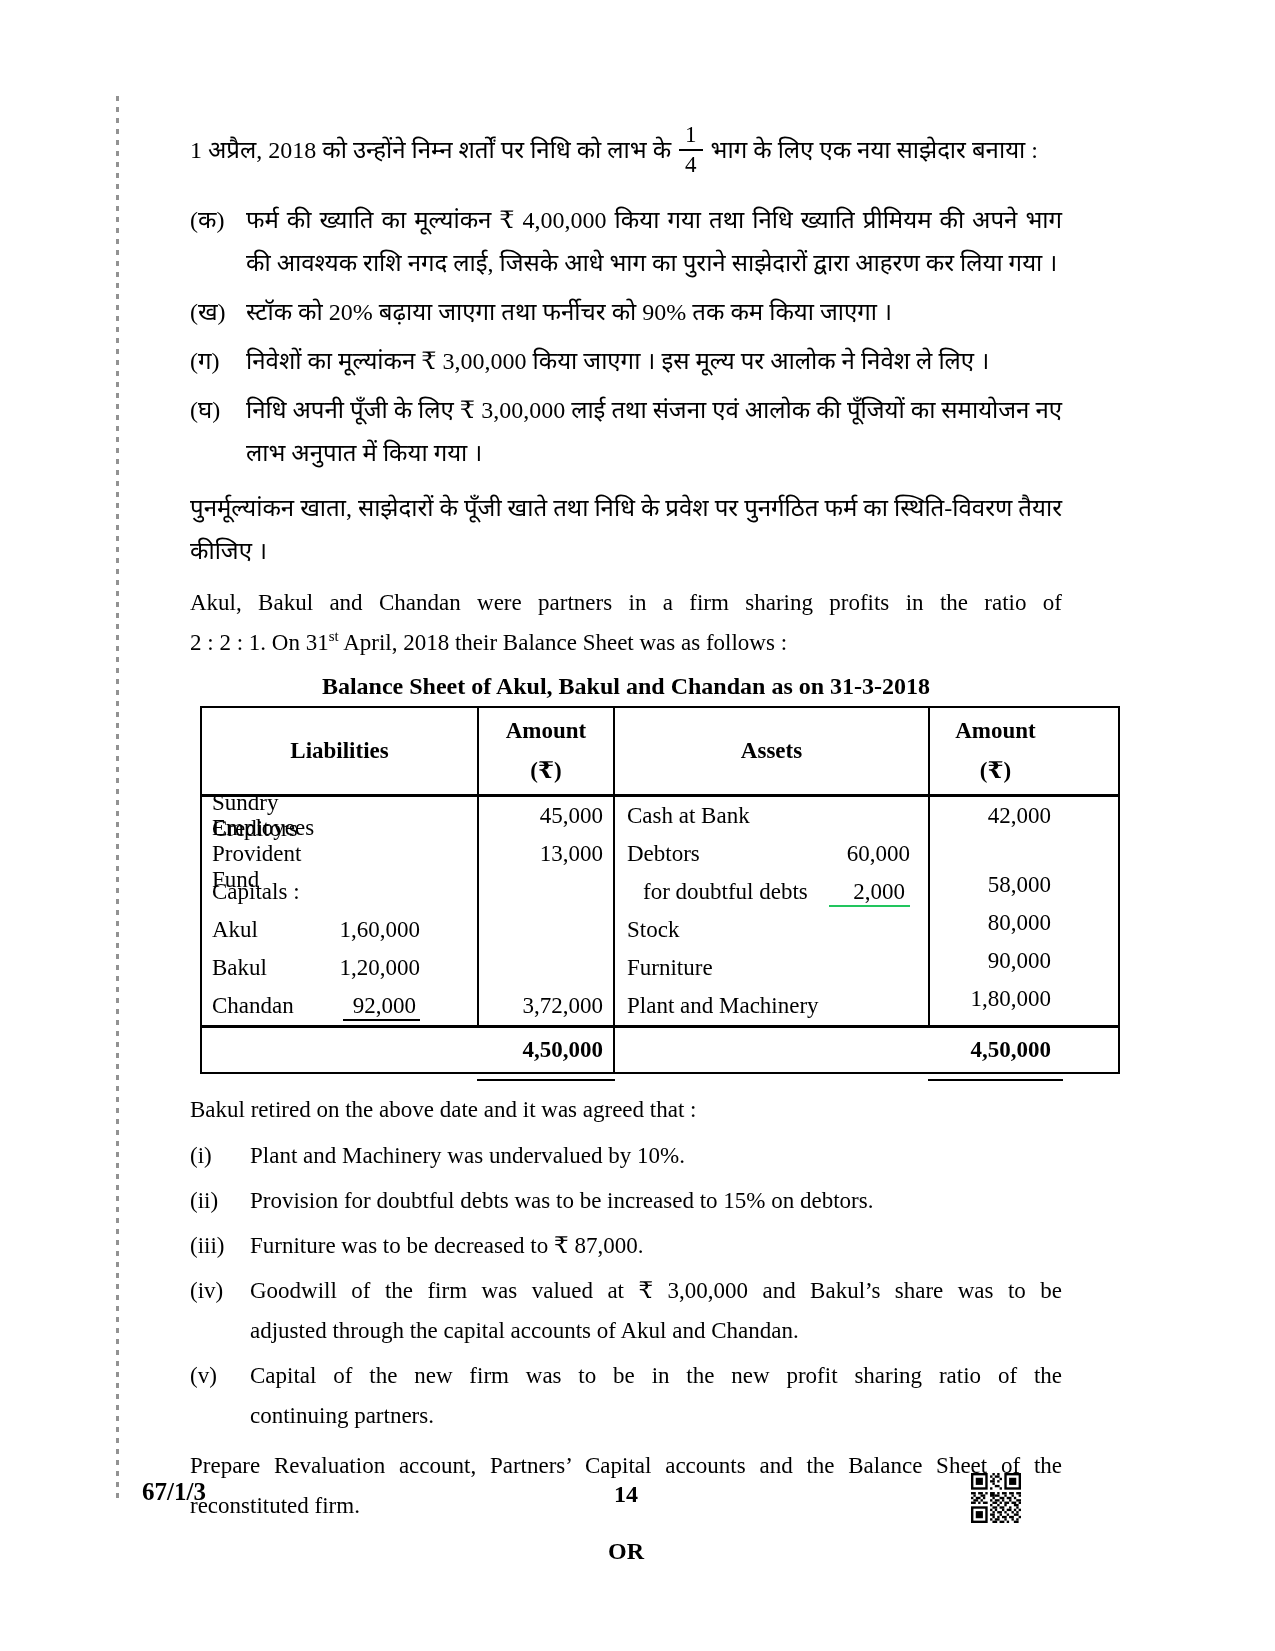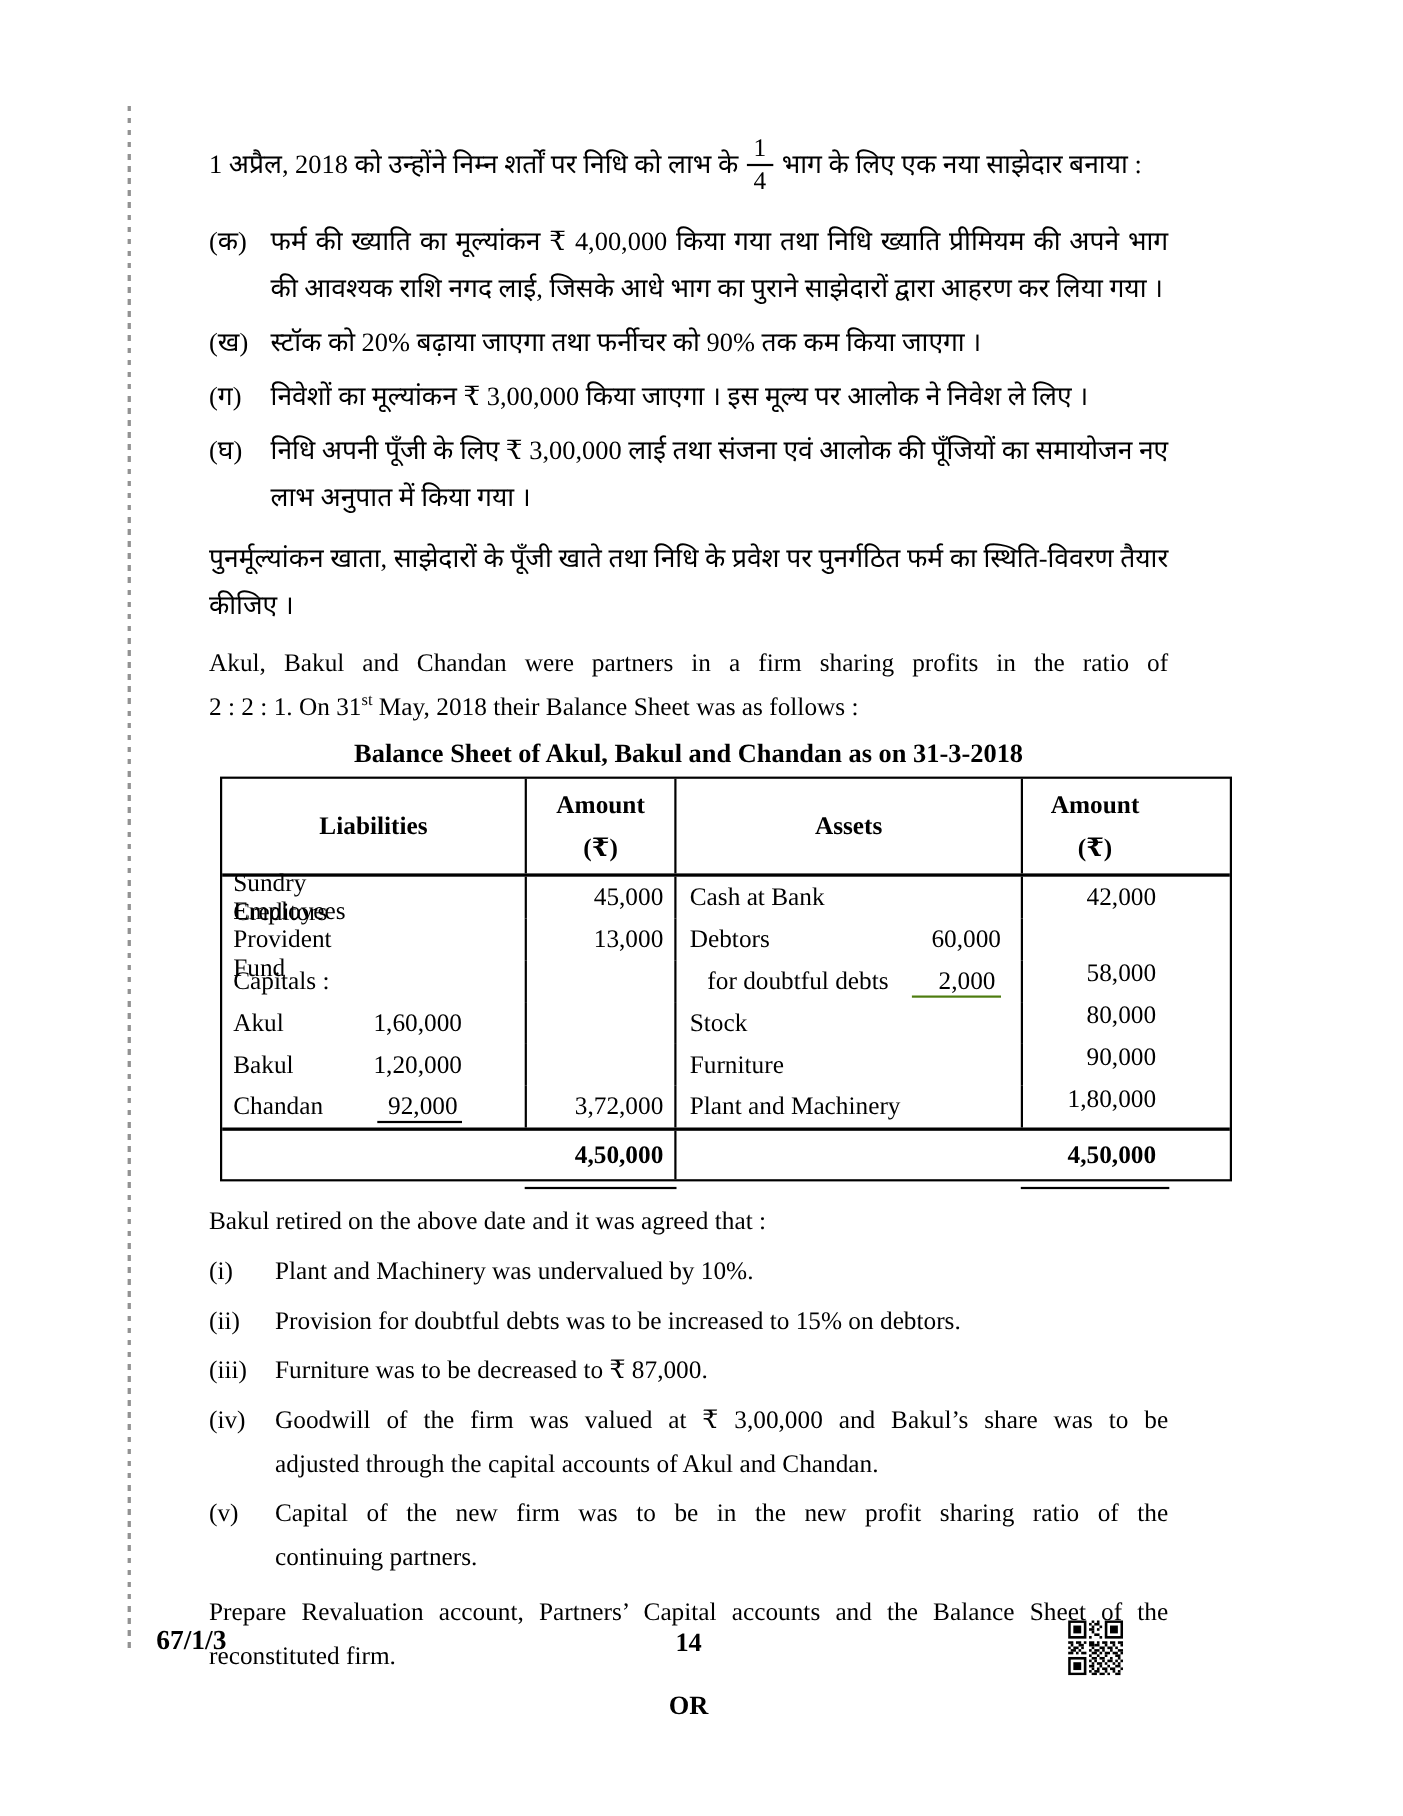--- a/index.html
+++ b/index.html
@@ -53,21 +53,21 @@
   .thead .c2,.thead .c4{display:flex;flex-direction:column;align-items:center;justify-content:center;gap:12px;}
   .tbody .r{display:flex;height:38px;align-items:center;}
   .tbody .c1{display:flex;align-items:center;height:100%;}
   .tbody .c3{display:flex;align-items:center;height:100%;}
   .tbody .c2,.tbody .c4{text-align:right;height:100%;display:flex;align-items:center;justify-content:flex-end;padding-right:10px;}
   .lname{padding-left:10px;width:122px;box-sizing:border-box;}
   .lsub{width:96px;text-align:right;}
   .aname{padding-left:12px;}
   .ind{padding-left:28px;}
   .asub{margin-left:auto;padding-right:18px;}
-  .ul{border-bottom:2px solid #4d7c0f;padding:0 5px 1px 24px;}
+  .ul{border-bottom:2px solid #22c55e;padding:0 5px 1px 24px;}
   .ul2{border-bottom:2px solid #000;padding:0 4px 1px 10px;}
   .hi{transform:translateY(-7px);}
   .ttl{display:flex;border-top:3px solid #000;height:44px;align-items:center;font-weight:700;}
   .ttl .c2,.ttl .c4{text-align:right;height:100%;display:flex;align-items:center;justify-content:flex-end;padding-right:10px;position:relative;}
   .ttl .c2::after,.ttl .c4::after{
     content:"";position:absolute;left:-2px;right:-2px;bottom:-9px;height:2px;background:#000;
   }
 
   
   .or-label{text-align:center;font-weight:700;font-size:24px;margin-top:12px;}
@@ -115,21 +115,21 @@
       </span>
     </div>
 
     <div class="h h-para">
       <span class="jl" style="display:block">पुनर्मूल्यांकन खाता, साझेदारों के पूँजी खाते तथा निधि के प्रवेश पर पुनर्गठित फर्म का स्थिति-विवरण तैयार</span>
       <span style="display:block">कीजिए ।</span>
     </div>
 
     <div class="e e-para">
       <span class="jl" style="display:block">Akul, Bakul and Chandan were partners in a firm sharing profits in the ratio of</span>
-      <span style="display:block"><span>2 : 2 : 1. On 31</span><sup>st</sup><span> May, 2018 their Balance Sheet was as follows :</span></span>
+      <span style="display:block"><span>2 : 2 : 1. On 31</span><sup>st</sup><span> April, 2018 their Balance Sheet was as follows :</span></span>
     </div>
 
     <div class="bs-title">Balance Sheet of Akul, Bakul and Chandan as on 31-3-2018</div>
 
     <div class="bs">
       <div class="thead">
         <div class="c1">Liabilities</div>
         <div class="c2">
           <span>Amount</span>
           <span>(₹)</span>

